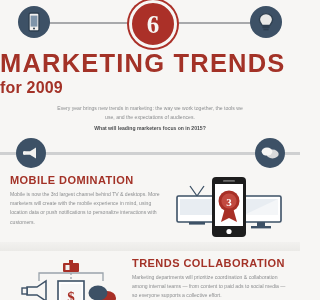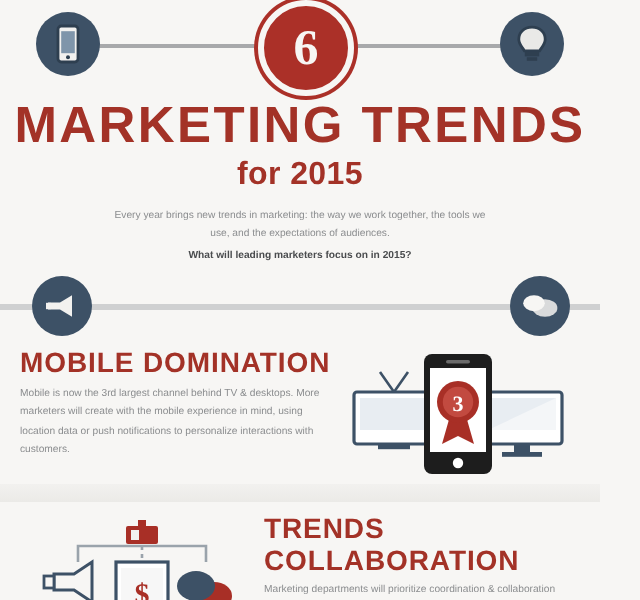--- a/index.html
+++ b/index.html
@@ -62,21 +62,20 @@
     justify-content: center;
     color: #f7f6f4;
     font-family: "Liberation Serif", serif;
     font-size: 25px;
     font-weight: bold;
     line-height: 1;
   }
 
   
   .title-block {
-    text-align: center;
     margin-top: 4px;
   }
   .main-title {
     color: #a33227;
     font-size: 25.5px;
     font-weight: bold;
     letter-spacing: 1.2px;
     line-height: 1.05;
     margin: 0;
   }
@@ -133,21 +132,21 @@
   .section.reverse .text-col { width: 158px; }
   .art-col {
     flex: 1;
     display: flex;
     align-items: center;
     justify-content: center;
     padding-top: 2px;
   }
   .sec-title {
     color: #a33227;
-    font-size: 14px;
+    font-size: 11px;
     font-weight: bold;
     letter-spacing: 0.45px;
     margin: 0 0 3px 0;
     line-height: 1.1;
   }
   .sec-body {
     color: #8b8d8f;
     font-size: 5.1px;
     line-height: 1.85;
     margin: 0;
@@ -186,21 +185,21 @@
       <svg width="18" height="20" viewBox="0 0 18 20">
         <path d="M9 1.6 C4.9 1.6 2.4 4.4 2.4 7.6 C2.4 10.2 4.3 11.7 5.2 13.4 L12.8 13.4 C13.7 11.7 15.6 10.2 15.6 7.6 C15.6 4.4 13.1 1.6 9 1.6 Z" fill="#e9e9e7" stroke="#2e3f50" stroke-width="1.4"></path>
         <rect x="5.4" y="13.8" width="7.2" height="2.4" fill="#2e3f50"></rect>
         <rect x="6.4" y="16.6" width="5.2" height="1.8" fill="#2e3f50"></rect>
       </svg>
     </div>
   </div>
 
   <div class="title-block">
     <h1 class="main-title">MARKETING TRENDS</h1>
-    <div class="sub-title">for 2015</div>
+    <div class="sub-title">for 2009</div>
   </div>
 
   <div class="intro">
     <span>Every year brings new trends in marketing: the way we work</span>
     <span>together, the tools we use, and the expectations of audiences.</span>
     <span class="intro-strong">What will leading marketers focus on in 2015?</span>
   </div>
 
   <div class="divider-rail">
     <div class="bar"></div>

